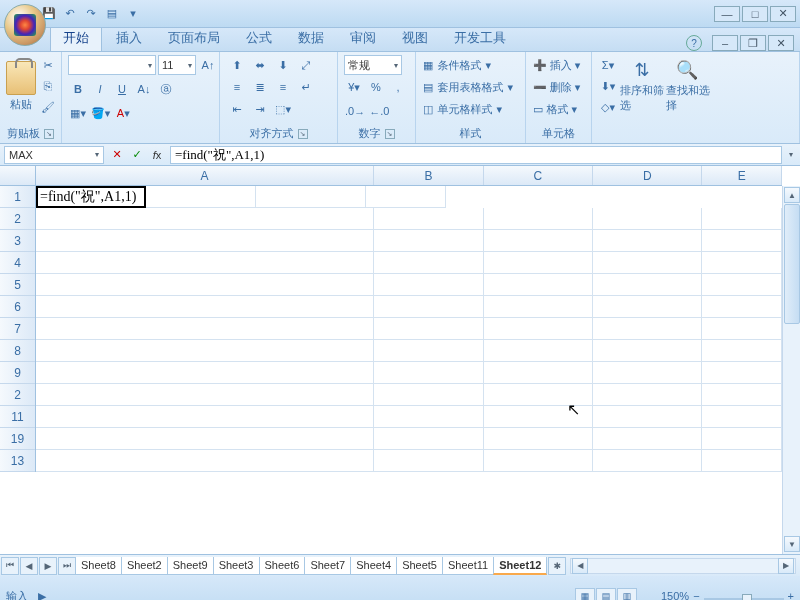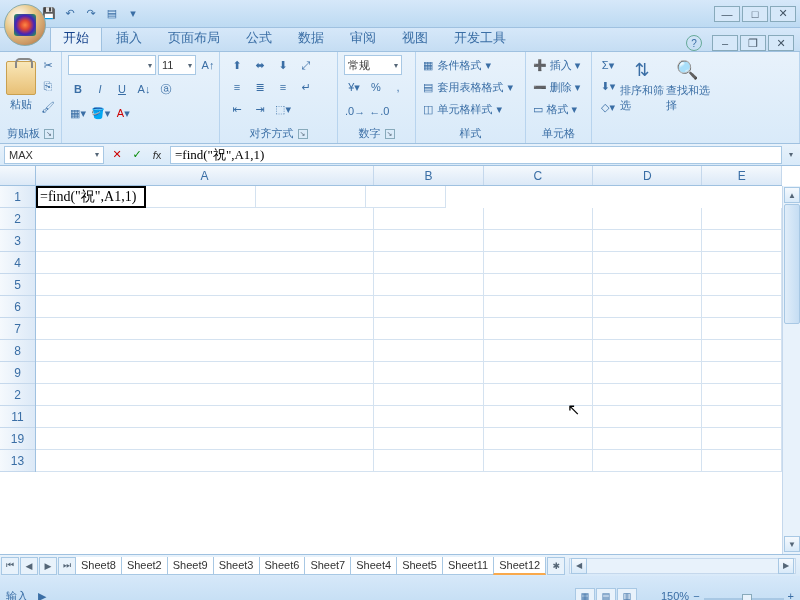--- a/index.html
+++ b/index.html
@@ -45,21 +45,21 @@
 .cells{position:absolute;top:20px;left:36px;right:18px;bottom:0}
 .cell-row{display:flex;height:22px}
 .cell{border-right:1px solid #d4e2f0;border-bottom:1px solid #d4e2f0;font-family:SimSun;font-size:14px;padding:2px 3px;white-space:nowrap;overflow:visible;color:#000}
 .cell.editing{border:2px solid #000;padding:0 2px}
 .vscroll{position:absolute;top:20px;right:0;width:18px;bottom:0;background:#e8f2fb;border-left:1px solid #c5d8ec}
 .vscroll-btn{width:16px;height:16px;background:linear-gradient(#f5f9fd,#d9eaf9);border:1px solid #a8c8e4;margin:1px;display:flex;align-items:center;justify-content:center;font-size:8px;color:#567}
 .vscroll-thumb{width:16px;height:120px;background:linear-gradient(90deg,#e0edf9,#c5ddf3);border:1px solid #a8c8e4;margin:1px;border-radius:2px}
 .sheet-tabs-row{height:22px;background:linear-gradient(#e8f2fb,#d9eaf9);display:flex;align-items:center;border-top:1px solid #9fc1e0}
 .nav-btn{width:18px;height:18px;border:1px solid #a8c8e4;background:#e8f2fb;display:flex;align-items:center;justify-content:center;font-size:9px;color:#567;margin-left:1px}
 .sheet-tab{padding:2px 5px;background:#fff;border:1px solid #a8c8e4;border-top:none;font-size:11px;color:#333;margin-left:-1px}
-.sheet-tab.active{background:#fff;font-weight:normal;border-bottom:2px solid #f9a94b}
+.sheet-tab.active{background:#fff;font-weight:bold;border-bottom:2px solid #f9a94b}
 .hscroll{flex:1;height:16px;background:#e8f2fb;margin:0 4px;border:1px solid #c5d8ec;display:flex;align-items:center}
 .status-bar{height:40px;background:linear-gradient(#d6e8f9,#bddaf2);display:flex;align-items:center;padding:0 6px;font-size:11px;color:#3a6ea5}
 .view-btns{display:flex;gap:1px;margin-left:auto}
 .view-btn{width:20px;height:16px;border:1px solid #a8c8e4;background:#e8f2fb;display:flex;align-items:center;justify-content:center;font-size:9px}
 .zoom{display:flex;align-items:flex-end;gap:4px;margin-left:24px}
 .zoom-slider{width:80px;height:4px;background:#a8c8e4;position:relative}
 .zoom-slider::after{content:"";position:absolute;left:48%;top:-4px;width:8px;height:12px;background:#e8f2fb;border:1px solid #8ab}
 .cursor{position:absolute;left:567px;top:234px;font-size:16px;color:#000;pointer-events:none;z-index:50}
 .col-stack{display:flex;flex-direction:column;gap:1px}
 </style>

